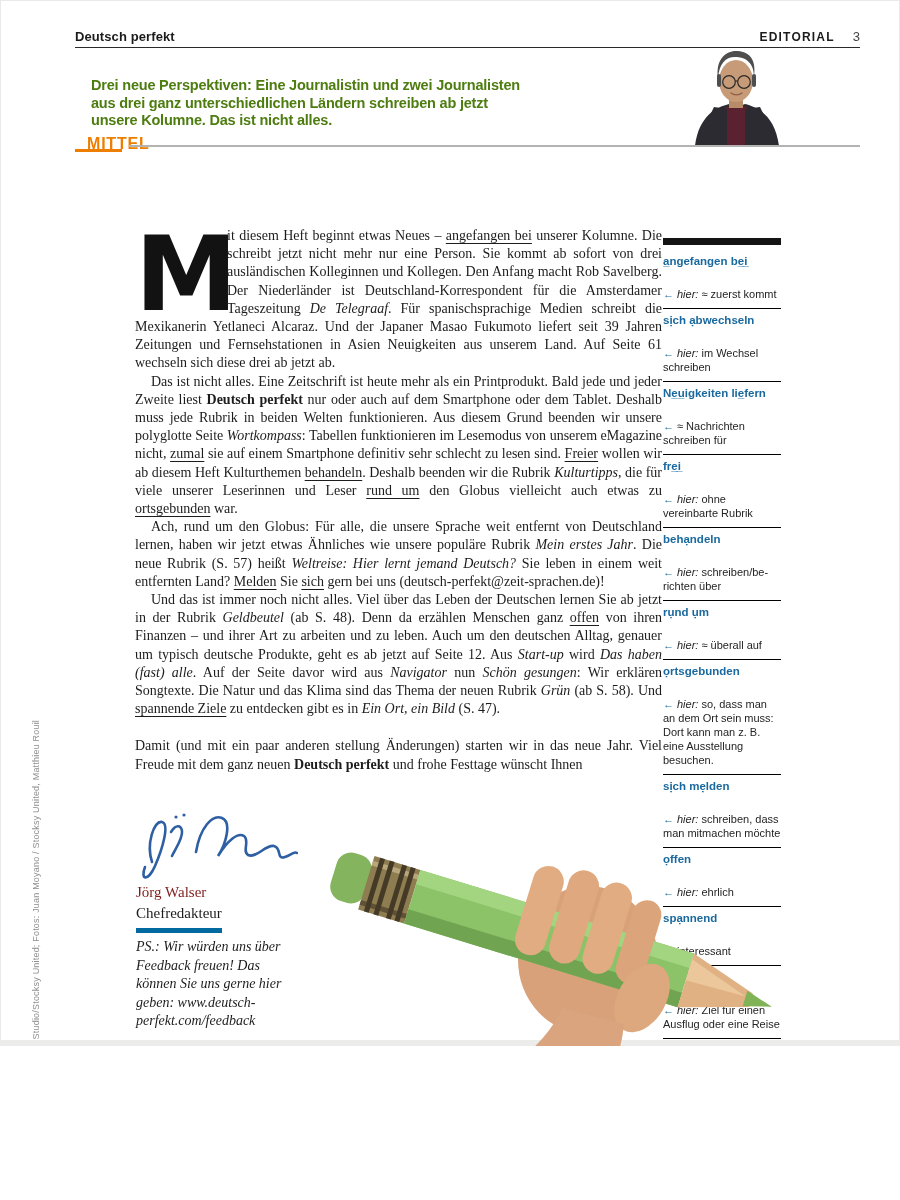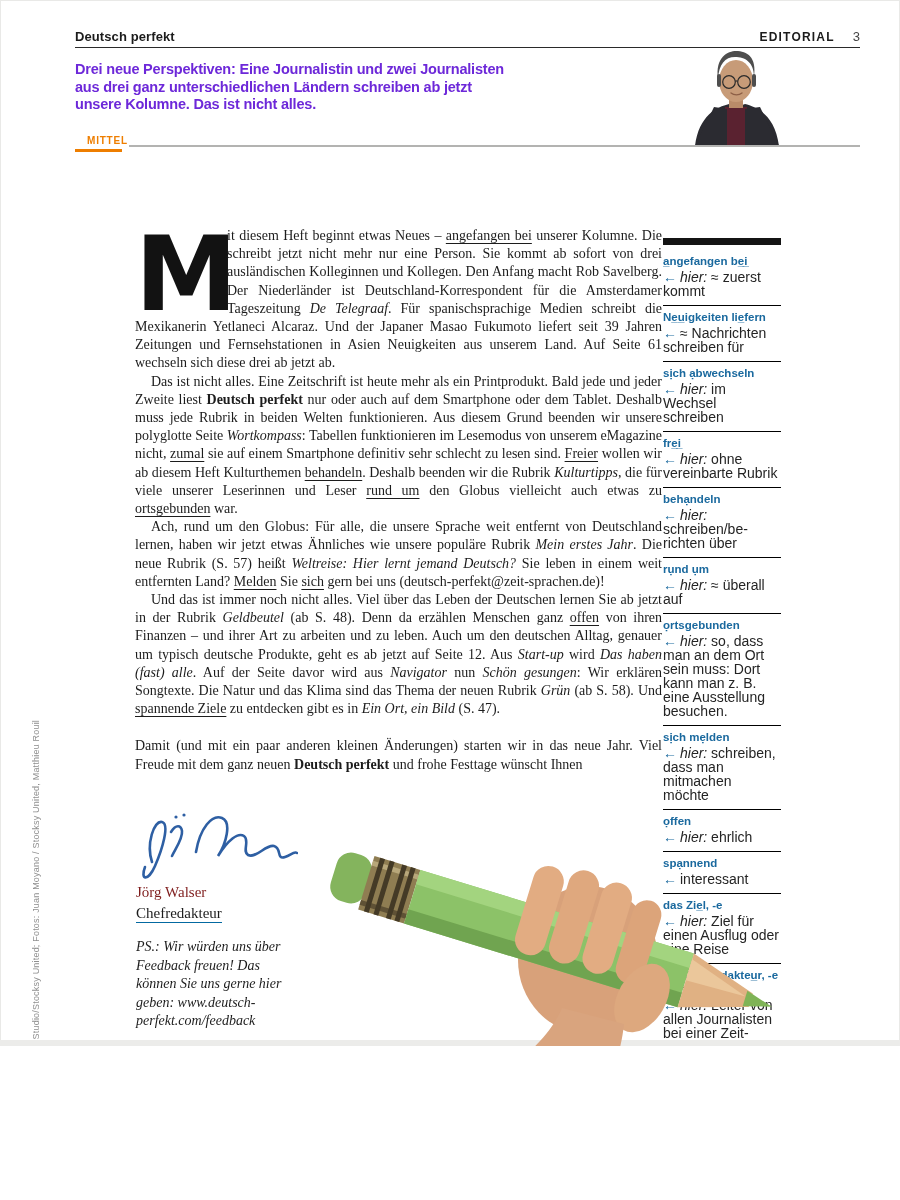--- a/index.html
+++ b/index.html
@@ -8,23 +8,23 @@
 
   
   .masthead{position:absolute;left:75px;right:40px;top:29px;display:flex;justify-content:space-between;align-items:baseline;}
   .brand{font-size:13px;font-weight:bold;letter-spacing:.1px;}
   .mast-right{display:flex;align-items:flex-end;gap:18px;}
   .section{font-size:12px;font-weight:bold;letter-spacing:1.2px;}
   .pagenum{font-size:13px;color:#444;}
   .mast-rule{position:absolute;left:75px;top:47px;width:785px;height:1px;background:#2a2a2a;}
 
   
-  .headline{position:absolute;left:75px;top:61px;width:432px;margin:0;
-            font-size:14.5px;line-height:17.5px;font-weight:bold;letter-spacing:-.2px;color:#6d28d9;}
-  .level{position:absolute;left:75px;top:135px;font-size:10px;font-weight:bold;letter-spacing:.8px;color:#EE7E00;padding-left:12px;}
+  .headline{position:absolute;left:75px;top:61px;width:432px;margin:16px;
+            font-size:14.5px;line-height:17.5px;font-weight:bold;letter-spacing:-.2px;color:#4d7c0f;}
+  .level{position:absolute;left:75px;top:135px;font-size:16px;font-weight:bold;letter-spacing:.8px;color:#EE7E00;padding-left:12px;}
   .level-underline{position:absolute;left:75px;top:149px;width:47px;height:2.5px;background:#EE7E00;}
   .mid-rule{position:absolute;left:129px;top:145px;width:731px;height:1.5px;background:#b3b3b1;}
 
   
   .portrait{position:absolute;left:683px;top:49px;width:108px;height:97px;}
 
   
   .article{position:absolute;left:135px;top:227px;width:527px;
            font-family:"Liberation Serif",serif;font-size:14px;line-height:18.2px;
            text-align:justify;color:#1c1c1c;}
@@ -39,29 +39,29 @@
   .seg-bold{font-weight:bold;}
   .seg-underline{text-decoration:underline;text-decoration-thickness:1px;text-underline-offset:2.5px;}
 
   
   .glossary{position:absolute;left:663px;top:238px;width:118px;}
   .glossary-topbar{height:7px;background:#141414;margin-bottom:5px;}
   .glossary-entry{padding:4px 0 7px 0;border-bottom:1px solid #000000;}
   .glossary-entry:last-child{border-bottom:none;}
   .glossary-term{font-size:11.5px;font-weight:bold;color:#1A699E;line-height:14px;}
   .glossary-note{font-size:11px;font-style:italic;color:#222;line-height:14px;}
-  .glossary-def{font-size:14px;line-height:14px;color:#242424;margin-top:2px;}
+  .glossary-def{font-size:11px;line-height:14px;color:#242424;margin-top:19px;}
   .glossary-arrow{color:#1A699E;margin-right:3px;}
   .def-hier{font-style:italic;}
 
   
   .signature{position:absolute;left:138px;top:804px;width:160px;height:80px;}
   .author{position:absolute;left:136px;top:884px;font-family:"Liberation Serif",serif;font-size:15px;color:#7f1d1d;}
   .role{position:absolute;left:136px;top:905px;font-family:"Liberation Serif",serif;font-size:15px;color:#1c1c1c;}
-  .role span{border-bottom:1px solid #0369a1;padding-bottom:1px;}
+  .role span{border-bottom:5px solid #0369a1;padding-bottom:7px;}
   .ps{position:absolute;left:136px;top:938px;width:158px;font-family:"Liberation Serif",serif;
       font-style:italic;font-size:14px;line-height:18.5px;color:#1c1c1c;}
 
   
   .credit{position:absolute;left:31px;top:1157px;transform:rotate(-90deg);transform-origin:left top;
           white-space:nowrap;font-size:9px;color:#8f8f8f;letter-spacing:.2px;}
 
   
   .illustration{position:absolute;left:290px;top:820px;width:500px;height:380px;}
   .bottom-edge{position:absolute;left:0;right:0;bottom:0;height:6px;background:#ececea;}
@@ -104,38 +104,38 @@
   <div class="level">MITTEL</div>
   <div class="level-underline"></div>
   <div class="mid-rule"></div>
 
   <main class="article">
     <div id="paras">
         <p class="para"><span class="dropcap">M</span><span class="seg-plain">it diesem Heft beginnt etwas Neues – </span><span class="seg-underline">angefangen bei</span><span class="seg-plain"> unserer Kolumne. Die schreibt jetzt nicht mehr nur eine Person. Sie kommt ab sofort von drei ausländischen Kolleginnen und Kollegen. Den Anfang macht Rob Savelberg. Der Niederländer ist Deutschland-Korrespondent für die Amsterdamer Tageszeitung </span><span class="seg-italic">De Telegraaf</span><span class="seg-plain">. Für spanischsprachige Medien schreibt die Mexikanerin Yetlaneci Alcaraz. Und der Japaner Masao Fukumoto liefert seit 39 Jahren Zeitungen und Fernsehstationen in Asien Neuigkeiten aus unserem Land. Auf Seite 61 wechseln sich diese drei ab jetzt ab.</span></p>
         <p class="para indent"><span class="seg-plain">Das ist nicht alles. Eine Zeitschrift ist heute mehr als ein Printprodukt. Bald jede und jeder Zweite liest </span><span class="seg-bold">Deutsch perfekt</span><span class="seg-plain"> nur oder auch auf dem Smartphone oder dem Tablet. Deshalb muss jede Rubrik in beiden Welten funktionieren. Aus diesem Grund beenden wir unsere polyglotte Seite </span><span class="seg-italic">Wortkompass</span><span class="seg-plain">: Tabellen funktionieren im Lesemodus von unserem eMagazine nicht, </span><span class="seg-underline">zumal</span><span class="seg-plain"> sie auf einem Smartphone definitiv sehr schlecht zu lesen sind. </span><span class="seg-underline">Freier</span><span class="seg-plain"> wollen wir ab diesem Heft Kulturthemen </span><span class="seg-underline">behandeln</span><span class="seg-plain">. Deshalb beenden wir die Rubrik </span><span class="seg-italic">Kulturtipps</span><span class="seg-plain">, die für viele unserer Leserinnen und Leser </span><span class="seg-underline">rund um</span><span class="seg-plain"> den Globus vielleicht auch etwas zu </span><span class="seg-underline">ortsgebunden</span><span class="seg-plain"> war.</span></p>
         <p class="para indent"><span class="seg-plain">Ach, rund um den Globus: Für alle, die unsere Sprache weit entfernt von Deutschland lernen, haben wir jetzt etwas Ähnliches wie unsere populäre Rubrik </span><span class="seg-italic">Mein erstes Jahr</span><span class="seg-plain">. Die neue Rubrik (S. 57) heißt </span><span class="seg-italic">Weltreise: Hier lernt jemand Deutsch?</span><span class="seg-plain"> Sie leben in einem weit entfernten Land? </span><span class="seg-underline">Melden</span><span class="seg-plain"> Sie </span><span class="seg-underline">sich</span><span class="seg-plain"> gern bei uns (deutsch-perfekt@zeit-sprachen.de)!</span></p>
         <p class="para indent"><span class="seg-plain">Und das ist immer noch nicht alles. Viel über das Leben der Deutschen lernen Sie ab jetzt in der Rubrik </span><span class="seg-italic">Geldbeutel</span><span class="seg-plain"> (ab S. 48). Denn da erzählen Menschen ganz </span><span class="seg-underline">offen</span><span class="seg-plain"> von ihren Finanzen – und ihrer Art zu arbeiten und zu leben. Auch um den deutschen Alltag, genauer um typisch deutsche Produkte, geht es ab jetzt auf Seite 12. Aus </span><span class="seg-italic">Start-up</span><span class="seg-plain"> wird </span><span class="seg-italic">Das haben (fast) alle</span><span class="seg-plain">. Auf der Seite davor wird aus </span><span class="seg-italic">Navigator</span><span class="seg-plain"> nun </span><span class="seg-italic">Schön gesungen</span><span class="seg-plain">: Wir erklären Songtexte. Die Natur und das Klima sind das Thema der neuen Rubrik </span><span class="seg-italic">Grün</span><span class="seg-plain"> (ab S. 58). Und </span><span class="seg-underline">spannende Ziele</span><span class="seg-plain"> zu entdecken gibt es in </span><span class="seg-italic">Ein Ort, ein Bild</span><span class="seg-plain"> (S. 47).</span></p>
-        <p class="para gap"><span class="seg-plain">Damit (und mit ein paar anderen kleinen Änderungen) starten wir in das neue Jahr. Viel Freude mit dem ganz neuen </span><span class="seg-bold">Deutsch perfekt</span><span class="seg-plain"> und frohe Festtage wünscht Ihnen</span></p>
+        <p class="para gap"><span class="seg-plain">Damit (und mit ein paar anderen stellung Änderungen) starten wir in das neue Jahr. Viel Freude mit dem ganz neuen </span><span class="seg-bold">Deutsch perfekt</span><span class="seg-plain"> und frohe Festtage wünscht Ihnen</span></p>
       </div>
   </main>
 
   <aside class="glossary">
     <div class="glossary-topbar"></div>
     <div id="gloss">
         <div class="glossary-entry">
           <div class="glossary-term">a̲ngefangen be̲i̲</div>
           <div class="glossary-def"><span class="glossary-arrow">←</span><span class="def-hier">hier:</span> ≈ zuerst kommt</div>
         </div>
         <div class="glossary-entry">
+          <div class="glossary-term">sịch ạbwechseln</div>
+          <div class="glossary-def"><span class="glossary-arrow">←</span><span class="def-hier">hier:</span> im Wechsel schreiben</div>
+        </div>
+        <div class="glossary-entry">
           <div class="glossary-term">Ne̲u̲igkeiten lie̲fern</div>
           <div class="glossary-def"><span class="glossary-arrow">←</span>≈ Nachrichten schreiben für</div>
-        </div>
-        <div class="glossary-entry">
-          <div class="glossary-term">sịch ạbwechseln</div>
-          <div class="glossary-def"><span class="glossary-arrow">←</span><span class="def-hier">hier:</span> im Wechsel schreiben</div>
         </div>
         <div class="glossary-entry">
           <div class="glossary-term">fre̲i̲</div>
           <div class="glossary-def"><span class="glossary-arrow">←</span><span class="def-hier">hier:</span> ohne vereinbarte Rubrik</div>
         </div>
         <div class="glossary-entry">
           <div class="glossary-term">behạndeln</div>
           <div class="glossary-def"><span class="glossary-arrow">←</span><span class="def-hier">hier:</span> schreiben/be­richten über</div>
         </div>
         <div class="glossary-entry">

